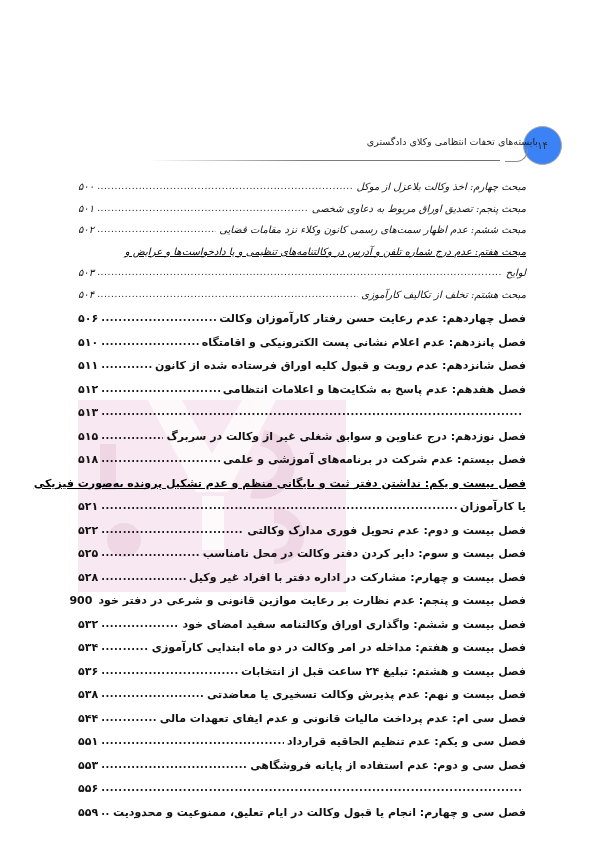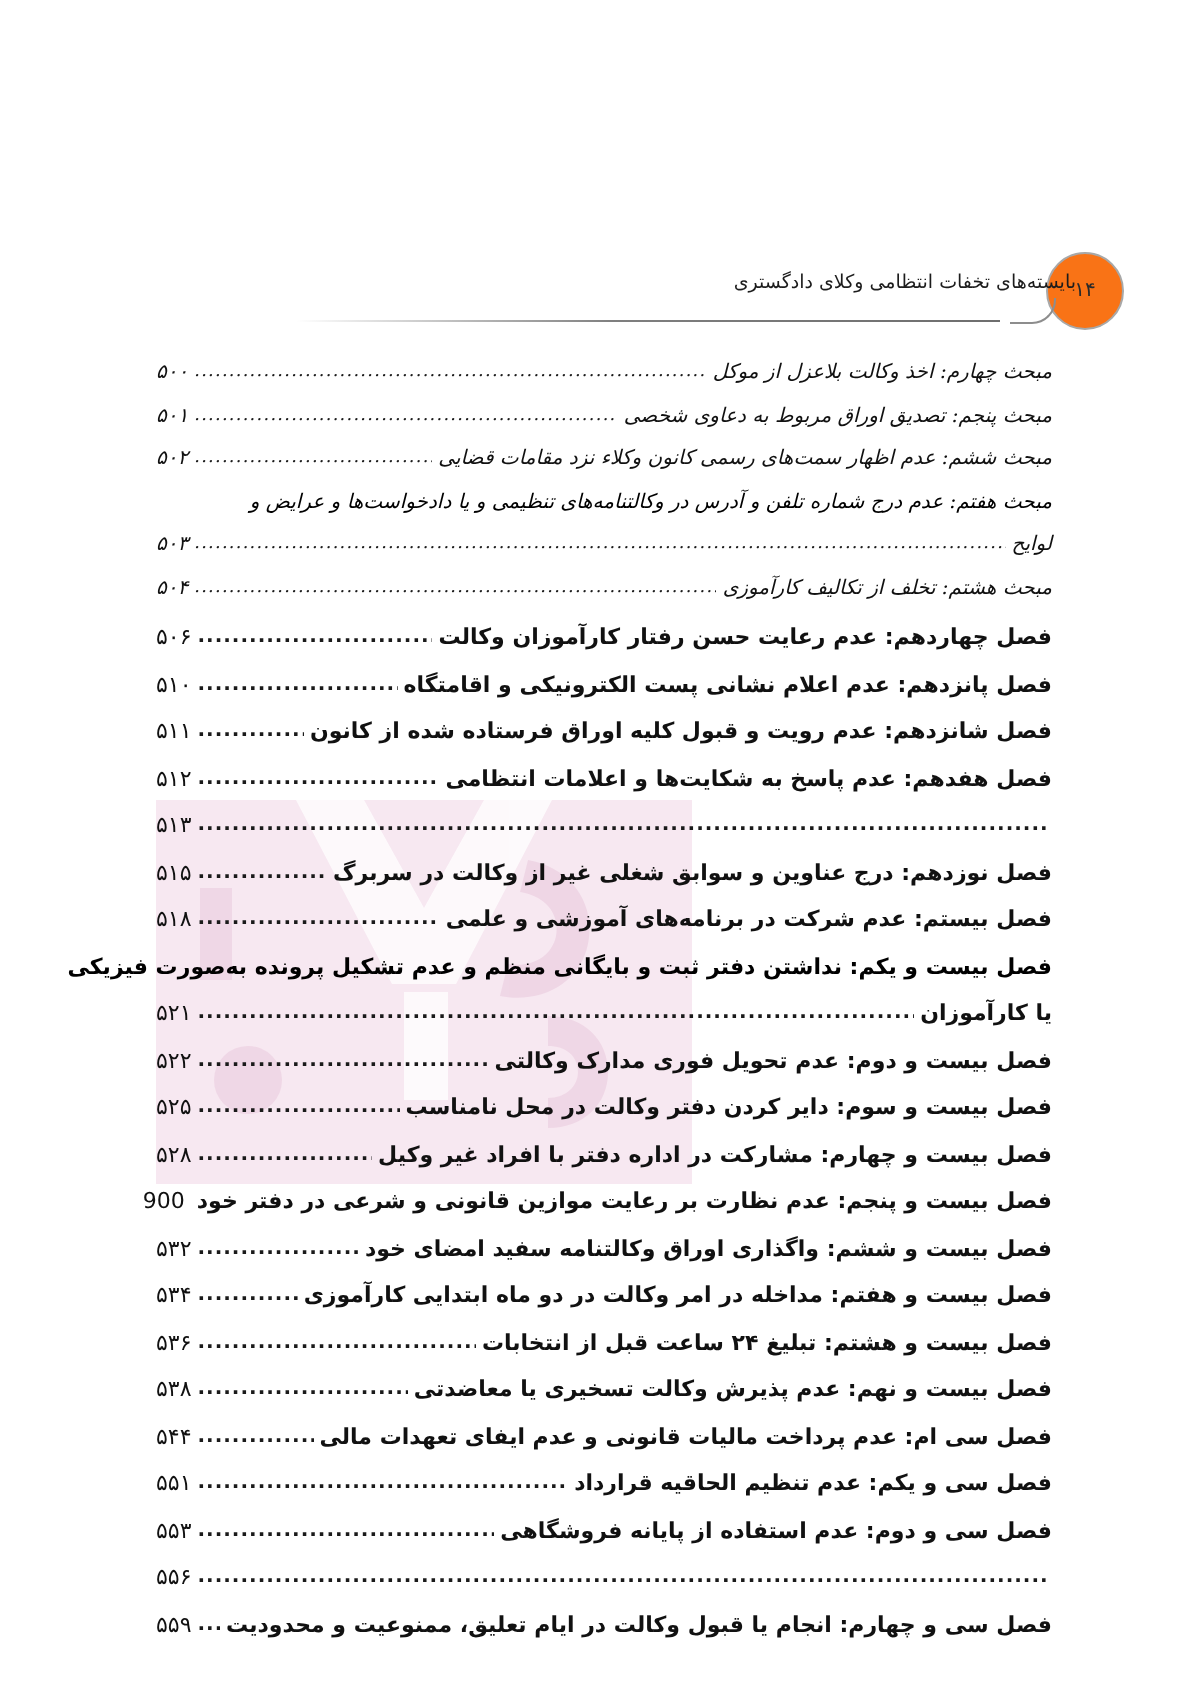--- a/index.html
+++ b/index.html
@@ -80,21 +80,21 @@
     right: 38px;
     width: 37px;
     height: 37px;
     border-radius: 50%;
     border: 1px solid #a8a8a8;
     display: flex;
     align-items: center;
     justify-content: center;
     font-size: 10px;
     color: #2a2a2a;
-    background: #f97316;
+    background: #3b82f6;
   }
 
   
   #toc {
     position: absolute;
     top: 128px;
     left: 78px;
     width: 448px;
     z-index: 3;
   }
@@ -141,25 +141,25 @@
   .row-sub .toc-page { font-size: 10px; }
   .row-sub .toc-leader { font-size: 9px; letter-spacing: .6px; }
 
   .row-chap {
     font-weight: bold;
     font-size: 11px;
     line-height: 23.5px;
     font-family: "DejaVu Sans", "Liberation Sans", sans-serif;
   }
   .row-chap .toc-leader { font-size: 10px; letter-spacing: .5px; font-weight: bold; }
-  .row-chap .toc-page { font-size: 11px; font-weight: normal; }
+  .row-chap .toc-page { font-size: 11px; font-weight: bold; }
 
   
   .row-cont { display: block; direction: rtl; width: 100%; }
-  .row-cont .cont-text { white-space: nowrap; }
+  .row-cont .cont-text { white-space: nowrap; text-decoration: underline; }
 
   .spacer-sub { height: 2px; }
 </style>
 </head>
 <body>
 
 <div id="page">
 
   <div id="watermark">
     <div class="wm-band"></div>

